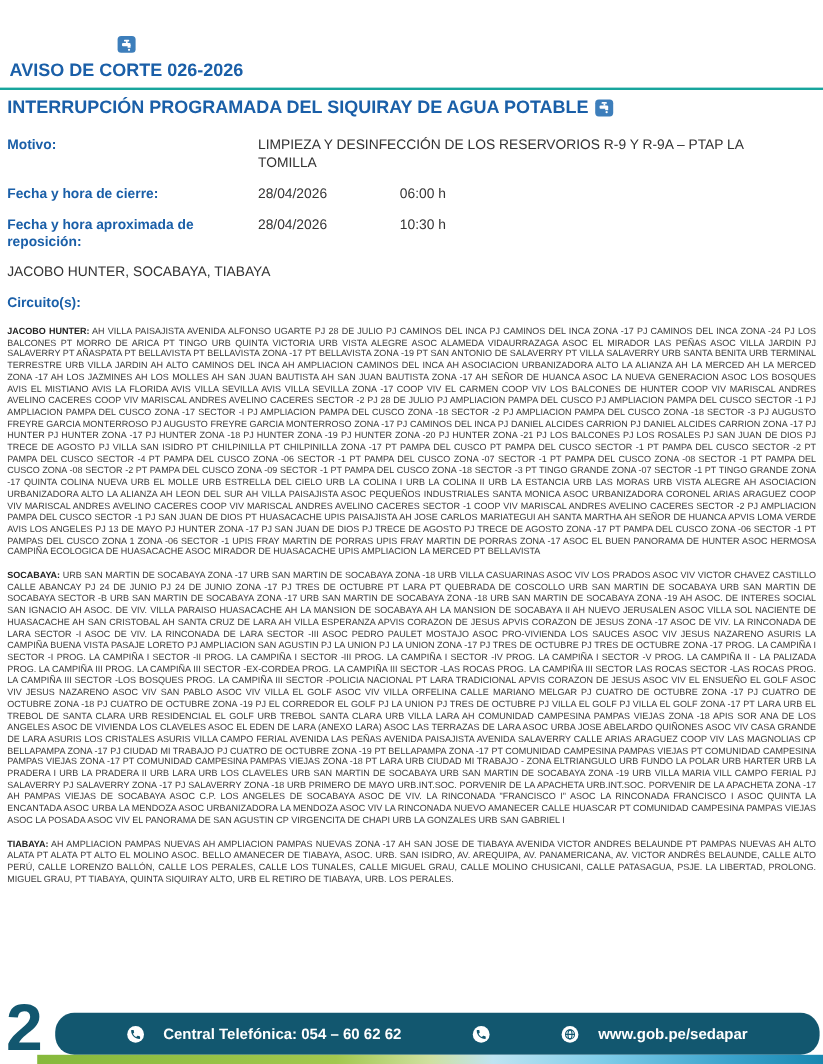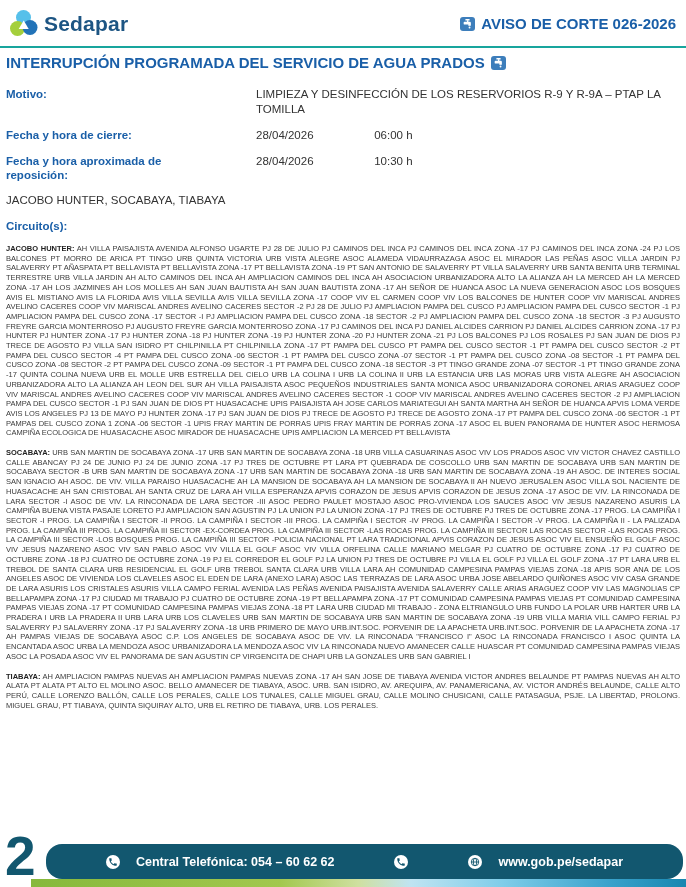--- a/index.html
+++ b/index.html
@@ -5,32 +5,32 @@
   html,body{margin:0;padding:0;background:#fff;}
   .page{
     position:relative;width:686px;height:887px;background:#fff;overflow:hidden;
     font-family:"Liberation Sans", sans-serif;color:#333;
   }
   
   .topbar{display:flex;justify-content:space-between;align-items:flex-start;padding:8px 8px 0 8px;}
   .logo{display:flex;align-items:center;gap:4px;}
   .logo svg{display:block;}
   .logo-text{font-size:21px;font-weight:bold;color:#1d5583;letter-spacing:0.2px;}
-  .aviso{display:flex;align-items:center;gap:6px;margin-top:7px;margin-right:2px;
-         font-size:15px;font-weight:bold;color:#1a5fa8;}
+  .aviso{display:flex;align-items:center;gap:6px;margin-top:22px;margin-right:2px;
+         font-size:15px;font-weight:bold;color:#1a5fa8;flex-direction:column;}
   .faucet-badge{display:inline-flex;align-items:center;justify-content:center;
     width:15px;height:14px;background:#3d7ebb;border-radius:3px;flex:0 0 auto;}
   .faucet-badge svg{width:11px;height:11px;display:block;}
   .divider{height:2px;background:#18a59d;margin-top:6px;}
   
   .title{display:flex;align-items:center;gap:6px;margin:6px 6px 0 6px;
          font-size:15px;font-weight:bold;color:#1a5fa8;}
   
   .fields{margin:16px 6px 0 6px;}
-  .frow{display:flex;margin-bottom:11px;gap:41px;}
+  .frow{display:flex;margin-bottom:11px;}
   .flabel{width:209px;flex:0 0 209px;font-size:11.5px;font-weight:bold;color:#1a5fa8;line-height:14px;padding-right:14px;box-sizing:border-box;}
   .fval{flex:1;font-size:11.5px;color:#333;line-height:15px;max-width:455px;}
   .dcol{display:inline-block;width:115px;}
   .zonas-heading{margin:14px 6px 0 6px;font-size:11.5px;font-weight:bold;color:#1a5fa8;}
   
   .zonas{margin:8px 6px 0 6px;}
   .zone-par{margin:0 0 10px 0;font-size:7.5px;line-height:9.7px;text-align:justify;color:#3a3a3a;}
   .zone-par b{color:#222;}
   
   .footer{position:absolute;left:0;right:0;bottom:0;}
@@ -45,47 +45,38 @@
   .f-icon svg{width:10px;height:10px;display:block;}
   .footer-strip{margin-left:31px;height:8px;
     background:linear-gradient(90deg,#86b93c 0%,#a2c84e 38%,#cfe0a0 50%,#bfe4f2 58%,#7fcde9 72%,#3ba3cc 88%,#1787b0 100%);}
 </style>
 </head>
 <body>
 
 <div class="page">
 
   <header class="topbar">
-    <div class="logo">
-      <svg width="32" height="32" viewBox="0 0 32 32">
-        <circle cx="15.5" cy="9.5" r="7.5" fill="#56c0ea"></circle>
-        <circle cx="9.5" cy="20.5" r="7.5" fill="#a4cf3c"></circle>
-        <circle cx="22" cy="19.5" r="7.5" fill="#2273b8"></circle>
-        <path d="M15.7 12.5l5 8.6h-10z" fill="#ffffff"></path>
-      </svg>
-      <span class="logo-text">Sedapar</span>
-    </div>
     <div class="aviso">
       <span class="faucet-badge">
         <svg viewBox="0 0 20 20" fill="#ffffff">
           <rect x="6" y="2" width="8" height="2.6" rx="1"></rect>
           <rect x="9" y="4" width="2.6" height="3.4"></rect>
           <rect x="3" y="7" width="13" height="5" rx="1.6"></rect>
           <rect x="11.5" y="10" width="4.5" height="4.2"></rect>
           <circle cx="13.7" cy="17.3" r="1.7"></circle>
         </svg>
       </span>
       <span>AVISO DE CORTE 026-2026</span>
     </div>
   </header>
 
   <div class="divider"></div>
 
   <h1 class="title">
-    <span>INTERRUPCIÓN PROGRAMADA DEL SERVICIO DE AGUA PRADOS</span>
+    <span>INTERRUPCIÓN PROGRAMADA DEL SIQUIRAY DE AGUA POTABLE</span>
     <span class="faucet-badge">
       <svg viewBox="0 0 20 20" fill="#ffffff">
         <rect x="6" y="2" width="8" height="2.6" rx="1"></rect>
         <rect x="9" y="4" width="2.6" height="3.4"></rect>
         <rect x="3" y="7" width="13" height="5" rx="1.6"></rect>
         <rect x="11.5" y="10" width="4.5" height="4.2"></rect>
         <circle cx="13.7" cy="17.3" r="1.7"></circle>
       </svg>
     </span>
   </h1>

